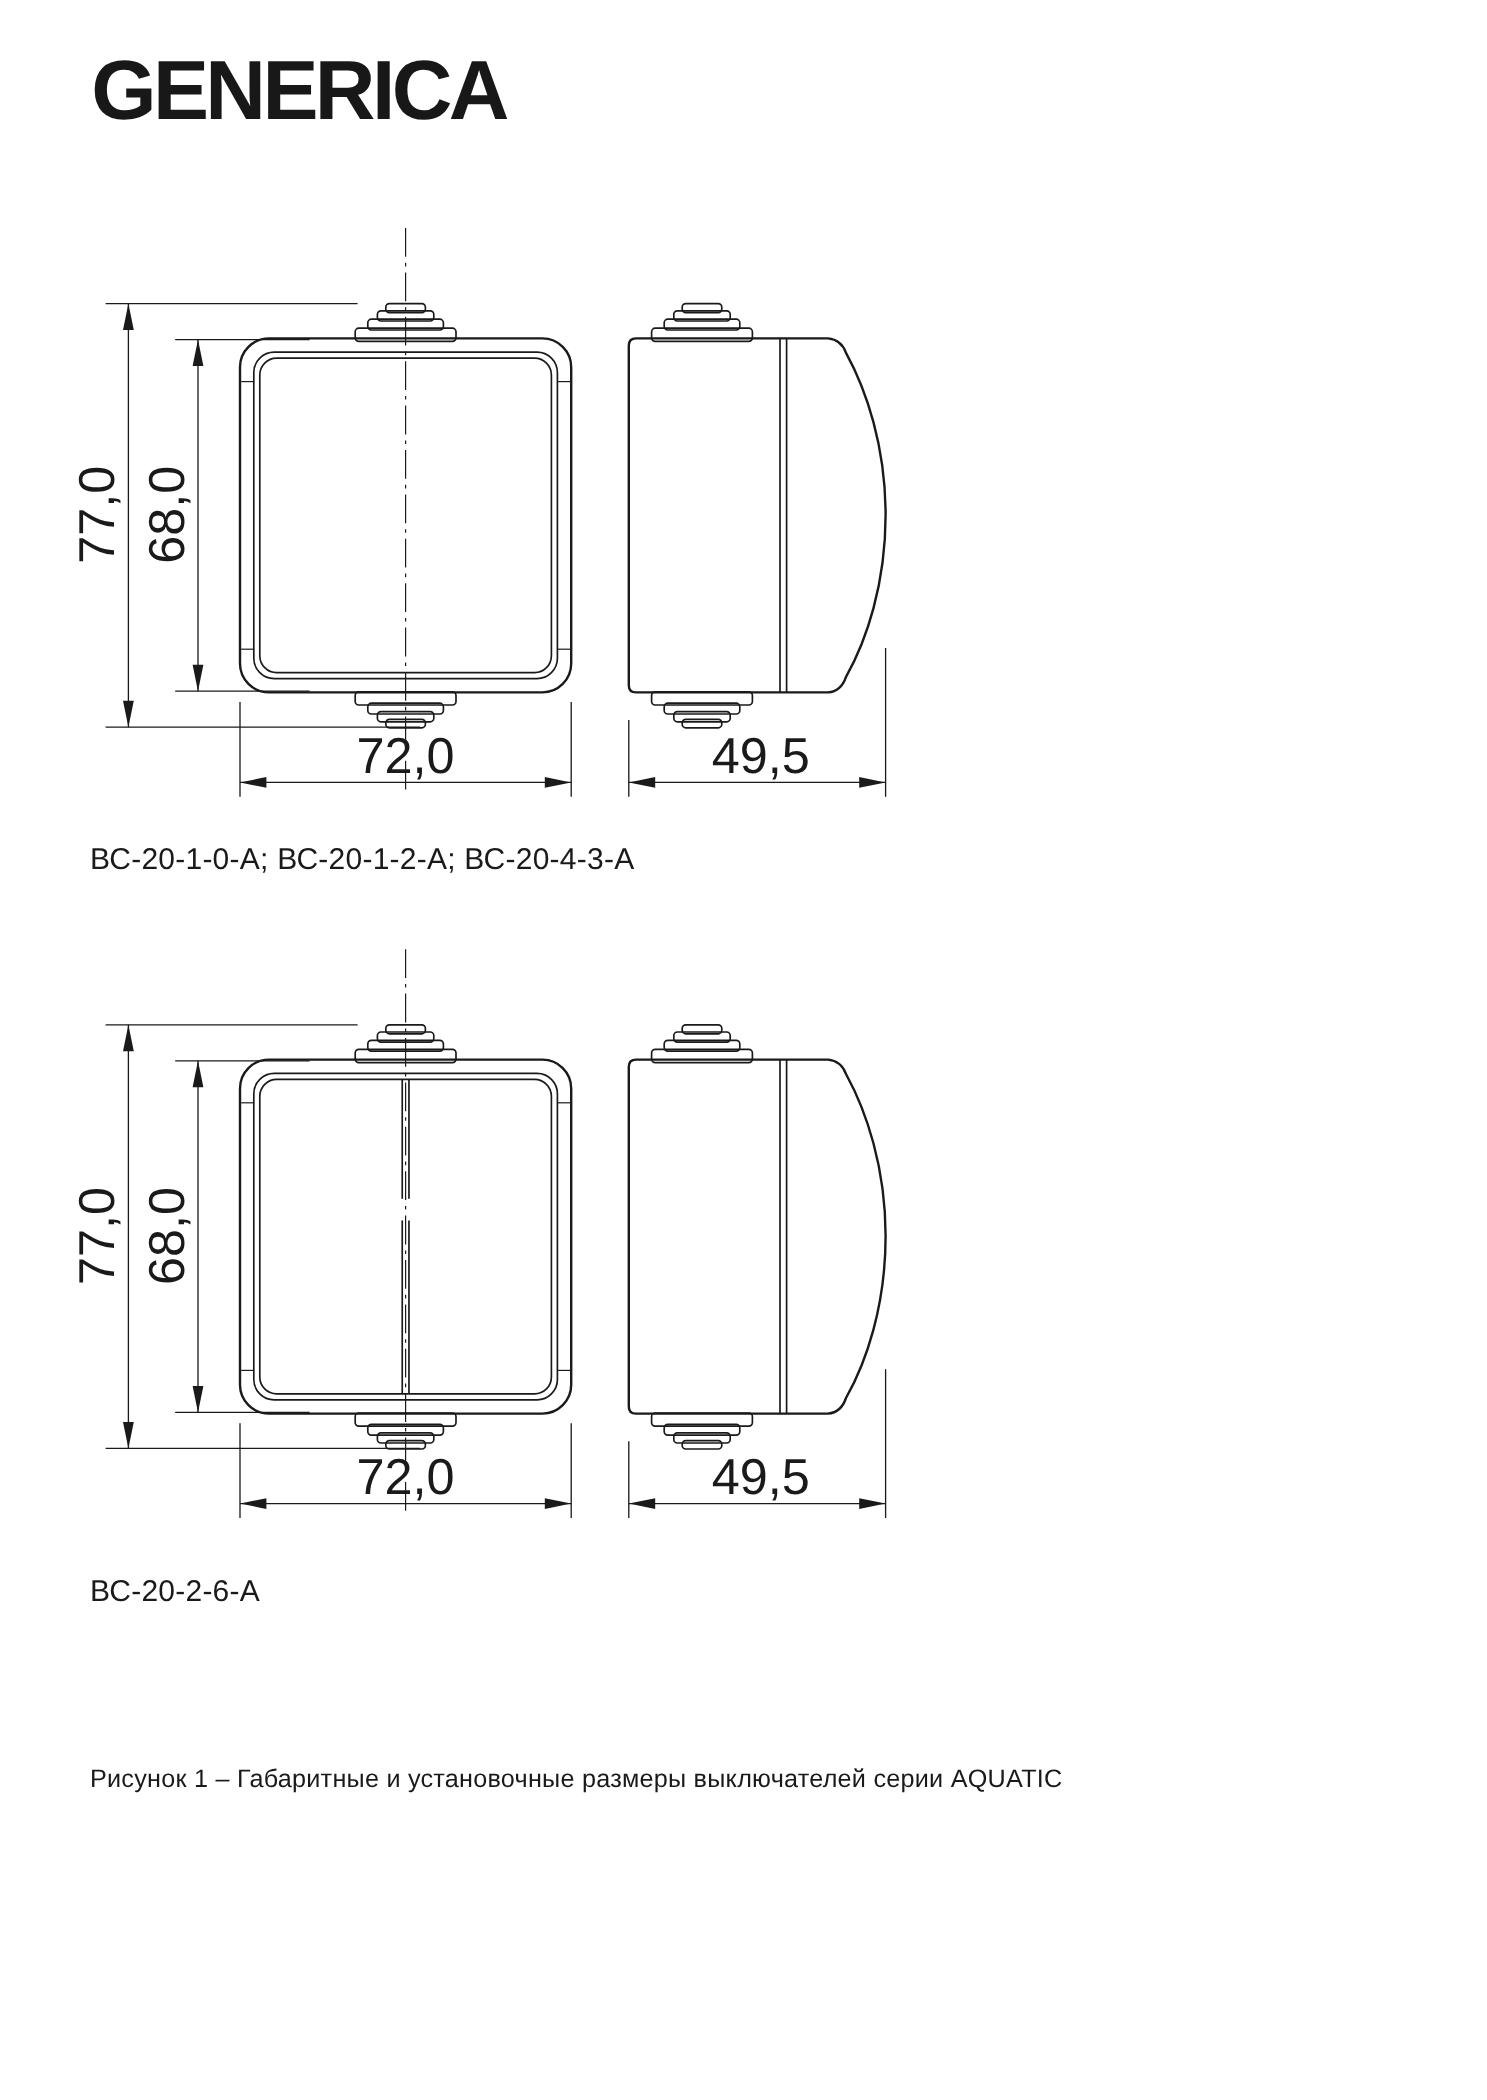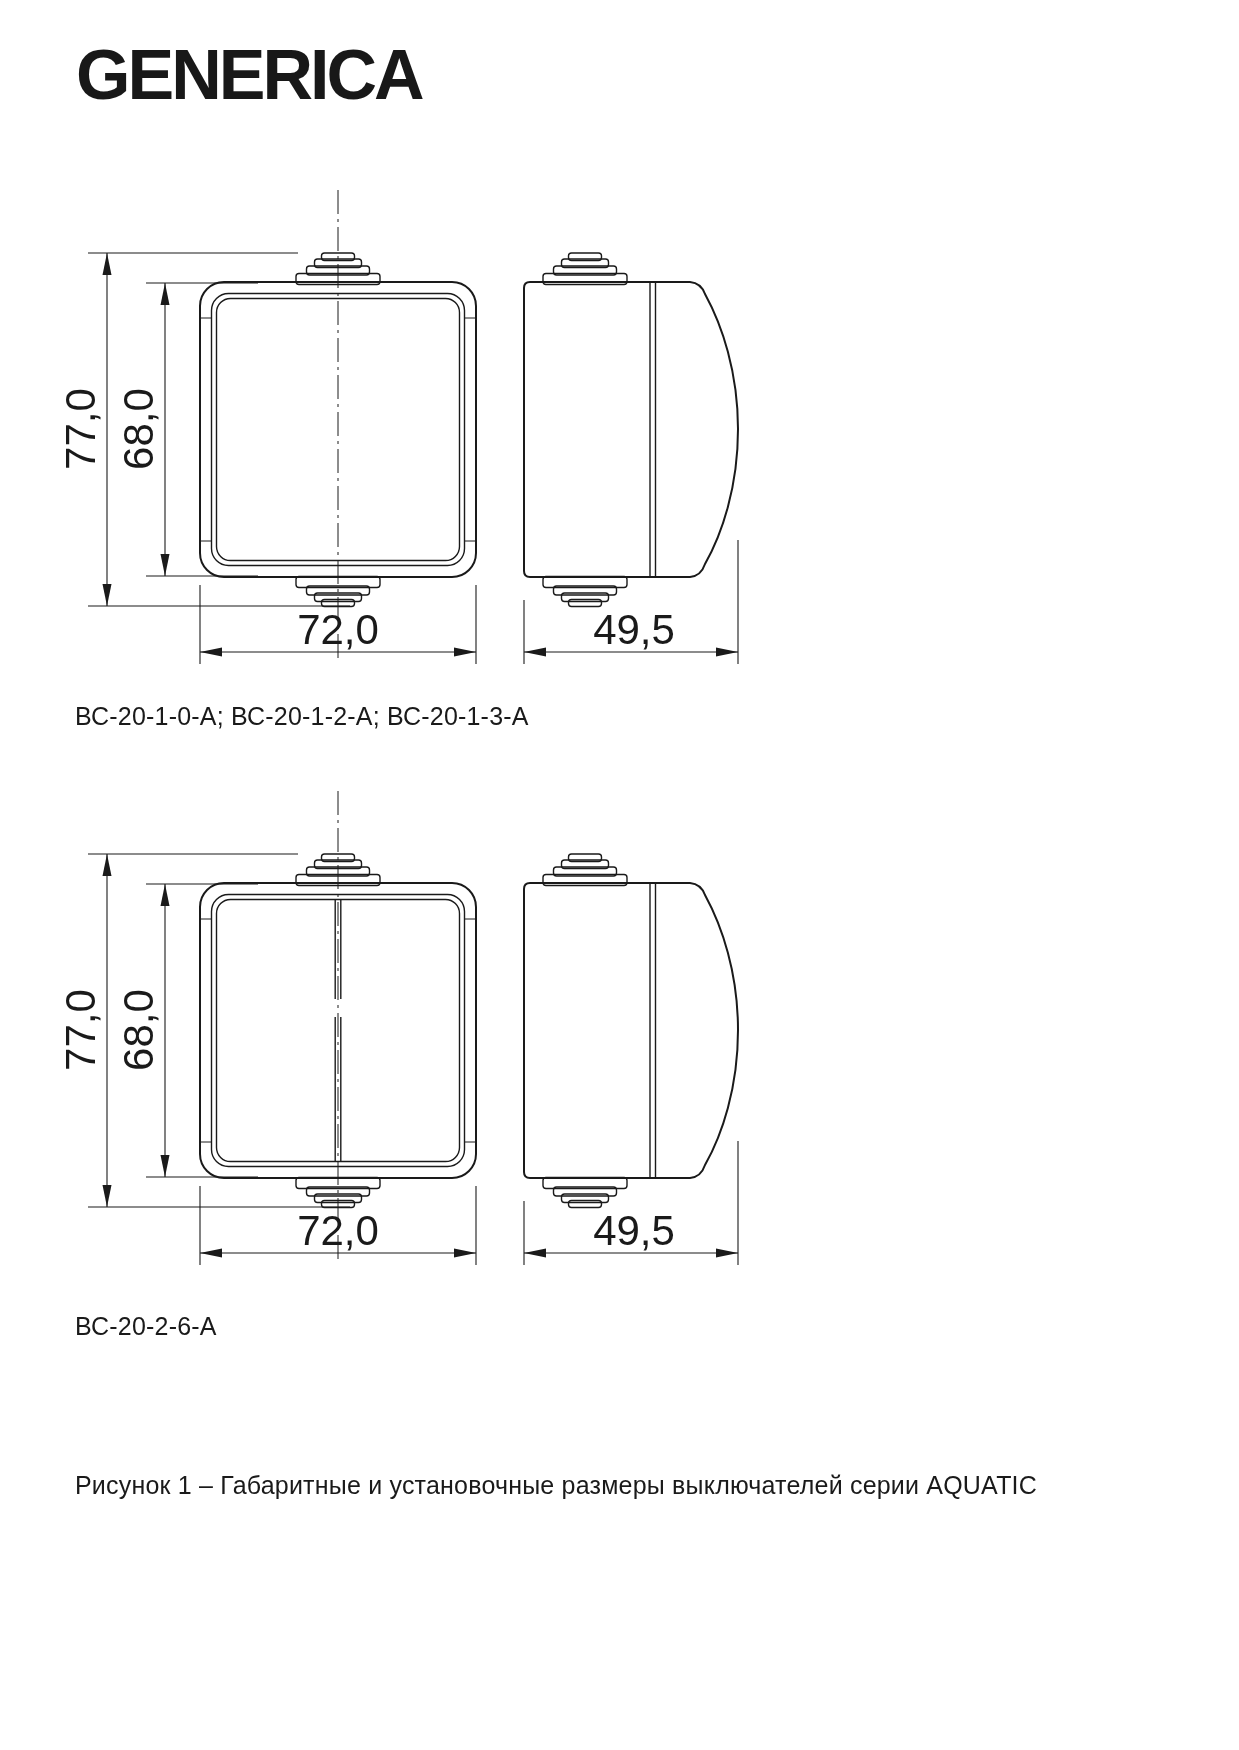--- a/index.html
+++ b/index.html
@@ -17,21 +17,21 @@
   }
   .model-label{
     position:absolute;left:75px;
     font-size:25px;color:#1a1a1a;letter-spacing:0.2px;
     white-space:nowrap;
   }
   .model-label.fig1{top:702px;}
   .model-label.fig2{top:1312px;}
   .caption{
     position:absolute;left:75px;top:1471px;
-    font-size:25px;color:#1a1a1a;letter-spacing:0.2px;
+    font-size:21px;color:#1a1a1a;letter-spacing:0.2px;
     white-space:nowrap;
   }
   svg.drawing{position:absolute;left:0;top:0;}
   svg.drawing .outline{fill:none;stroke:#1a1a1a;stroke-width:2;}
   svg.drawing .thin{fill:none;stroke:#1a1a1a;stroke-width:1.4;}
   svg.drawing .hair{fill:none;stroke:#1a1a1a;stroke-width:1;}
   svg.drawing .dim{fill:none;stroke:#1a1a1a;stroke-width:1.1;}
   svg.drawing .cl{fill:none;stroke:#1a1a1a;stroke-width:1;stroke-dasharray:24 5 3 5;}
   svg.drawing .arr{fill:#1a1a1a;stroke:none;}
   svg.drawing text{fill:#1a1a1a;font-family:"Liberation Sans", sans-serif;font-size:42px;}
@@ -211,17 +211,17 @@
         <line class="dim" x1="524" y1="600" x2="524" y2="664"></line>
         <line class="dim" x1="738" y1="540" x2="738" y2="664"></line>
         <line class="dim" x1="524" y1="652" x2="738" y2="652"></line>
         <polygon class="arr" points="524,652 546,647.5 546,656.5"></polygon>
         <polygon class="arr" points="738,652 716,647.5 716,656.5"></polygon>
         <text x="634" y="644" text-anchor="middle">49,5</text>
       </g>
     </g>
   </svg>
 
-  <div class="model-label fig1">ВС-20-1-0-А; ВС-20-1-2-А; ВС-20-1-3-А</div>
+  <div class="model-label fig1">ВС-20-1-0-А; ВС-20-1-2-А; ВС-20-4-3-А</div>
   <div class="model-label fig2">ВС-20-2-6-А</div>
   <div class="caption">Рисунок 1 – Габаритные и установочные размеры выключателей серии AQUATIC</div>
 
 </div>
 
 </body></html>

